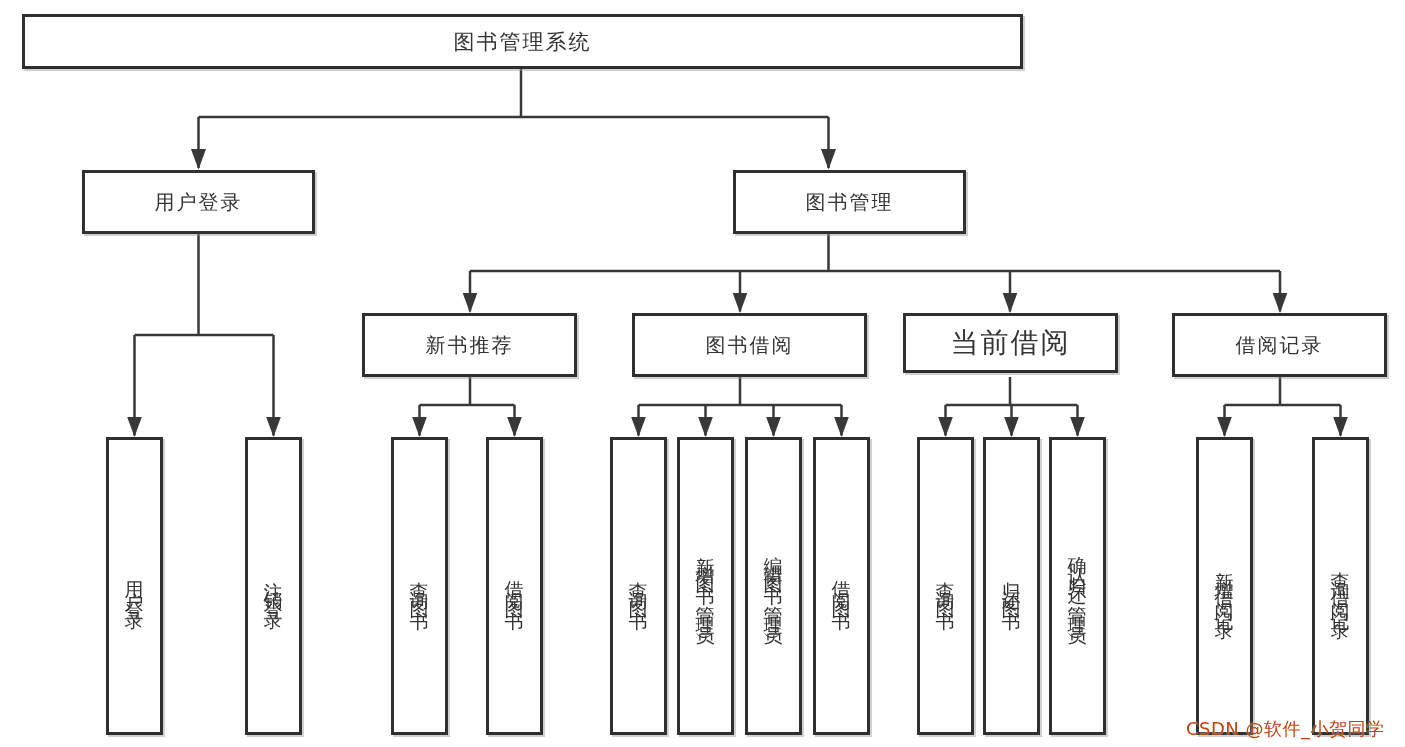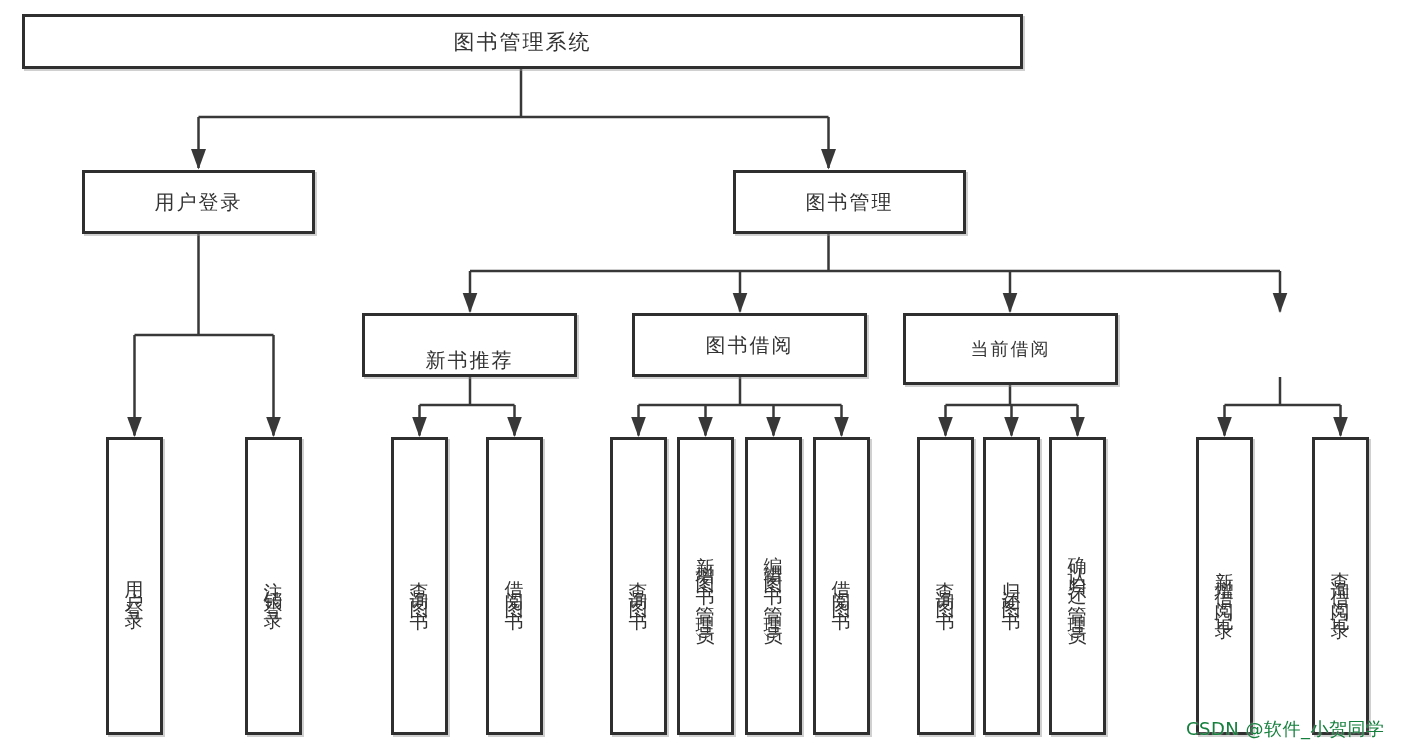--- a/index.html
+++ b/index.html
@@ -56,21 +56,21 @@
     letter-spacing: 10px;
     line-height: 1;
     color: #333333;
   }
   .watermark {
     position: absolute;
     left: 1186px;
     top: 717px;
     font-size: 18px;
     letter-spacing: 0.5px;
-    color: #15803d;
+    color: #c2410c;
     text-shadow: 0 0 2px rgba(255,255,255,0.9);
     white-space: nowrap;
     z-index: 5;
   }
 </style>
 </head>
 <body>
 
 <div id="canvas">
 
@@ -122,28 +122,31 @@
     <span>图书管理系统</span>
   </div>
 
   <div class="hbox" style="left:82px; top:170px; width:233px; height:64px; font-size:20px;">
     <span>用户登录</span>
   </div>
   <div class="hbox" style="left:712px; top:170px; width:233px; height:64px; font-size:20px;margin-left:21px;">
     <span>图书管理</span>
   </div>
 
-  <div class="hbox" style="left:362px; top:313px; width:215px; height:64px; font-size:20px;align-items:flex-end;">
+  <div class="hbox" style="left:362px; top:313px; width:215px; height:64px; font-size:20px;">
     <span>新书推荐</span>
   </div>
   <div class="hbox" style="left:632px; top:313px; width:235px; height:64px; font-size:20px;">
     <span>图书借阅</span>
   </div>
-  <div class="hbox" style="left:903px; top:313px; width:215px; height:72px; font-size:18px;">
+  <div class="hbox" style="left:903px; top:313px; width:215px; height:60px; font-size:28px;">
     <span>当前借阅</span>
+  </div>
+  <div class="hbox" style="left:1172px; top:313px; width:215px; height:64px; font-size:20px;">
+    <span>借阅记录</span>
   </div>
 
   <div class="vbox" style="left:106px;">
     <span class="vlabel">用户登录</span>
   </div>
   <div class="vbox" style="left:245px;">
     <span class="vlabel">注销登录</span>
   </div>
   <div class="vbox" style="left:391px;">
     <span class="vlabel">查询图书</span>

